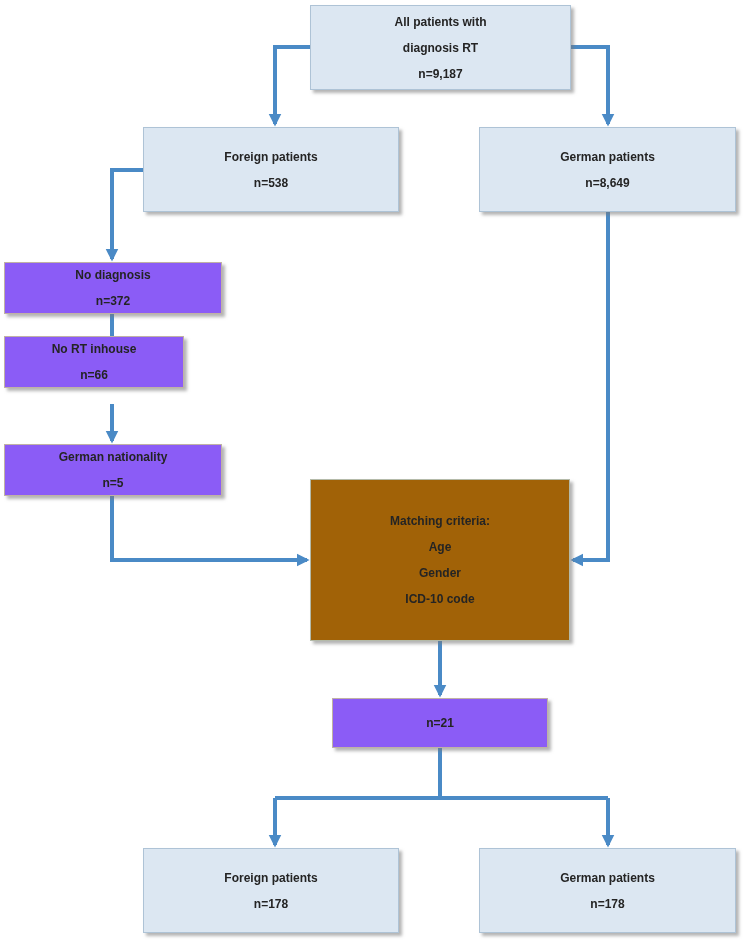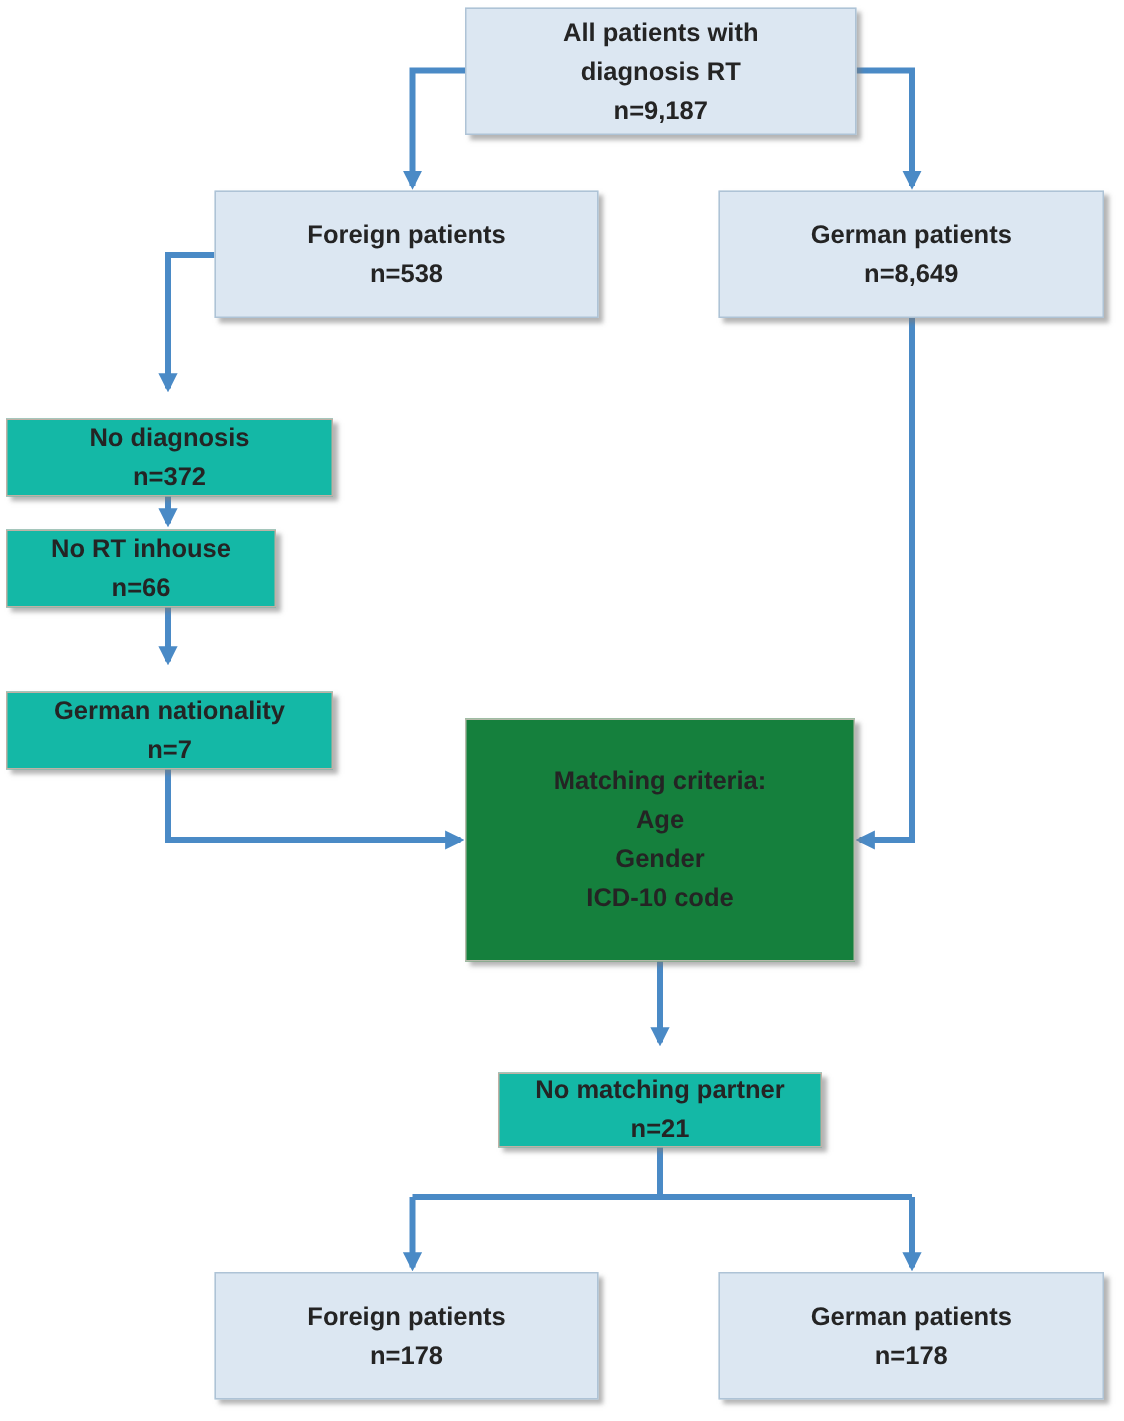--- a/index.html
+++ b/index.html
@@ -10,29 +10,29 @@
     font-family:"Liberation Sans", sans-serif;
     overflow:hidden;
   }
   svg.connectors{position:absolute;left:0;top:0;width:749px;height:947px;}
   .box{
     position:absolute;
     box-sizing:border-box;
     display:flex;flex-direction:column;
     justify-content:center;align-items:center;
     text-align:center;
-    font-size:17px;line-height:26px;font-weight:600;
+    font-size:12px;line-height:26px;font-weight:600;
     color:#242424;
     border:1px solid;
     box-shadow:3px 3px 3px rgba(120,120,120,0.55);
   }
   .box span{display:block;white-space:nowrap;}
   .blue{background:#dce7f2;border-color:#aec3d6;}
-  .excluded{background:#14b8a6;border-color:#c0b1a5;margin-top:17px;}
-  .green{background:#15803d;border-color:#b4baa9;}
+  .excluded{background:#8b5cf6;border-color:#c0b1a5;}
+  .green{background:#a16207;border-color:#b4baa9;}
 </style>
 </head>
 <body>
 
 <div class="stage">
 
   <svg class="connectors" viewBox="0 0 749 947" xmlns="http://www.w3.org/2000/svg">
     <defs>
       <marker id="arrow" viewBox="0 0 10 10" refX="8" refY="5" markerWidth="3.2" markerHeight="3.5" orient="auto">
         <path d="M0,0 L10,5 L0,10 z" fill="#4a8ac6"></path>
@@ -75,32 +75,31 @@
     <span>n=372</span>
   </div>
 
   <div class="box excluded" style="left:4px;top:336px;width:180px;height:52px">
     <span>No RT inhouse</span>
     <span>n=66</span>
   </div>
 
   <div class="box excluded" style="left:4px;top:444px;width:218px;height:52px">
     <span>German nationality</span>
-    <span>n=7</span>
+    <span>n=5</span>
   </div>
 
   <div class="box green" style="left:310px;top:479px;width:260px;height:162px">
     <span>Matching criteria:</span>
     <span>Age</span>
     <span>Gender</span>
     <span>ICD-10 code</span>
   </div>
 
   <div class="box excluded" style="left:332px;top:698px;width:216px;height:50px">
-    <span>No matching partner</span>
     <span>n=21</span>
   </div>
 
   <div class="box blue" style="left:143px;top:848px;width:256px;height:85px">
     <span>Foreign patients</span>
     <span>n=178</span>
   </div>
 
   <div class="box blue" style="left:479px;top:848px;width:257px;height:85px">
     <span>German patients</span>

